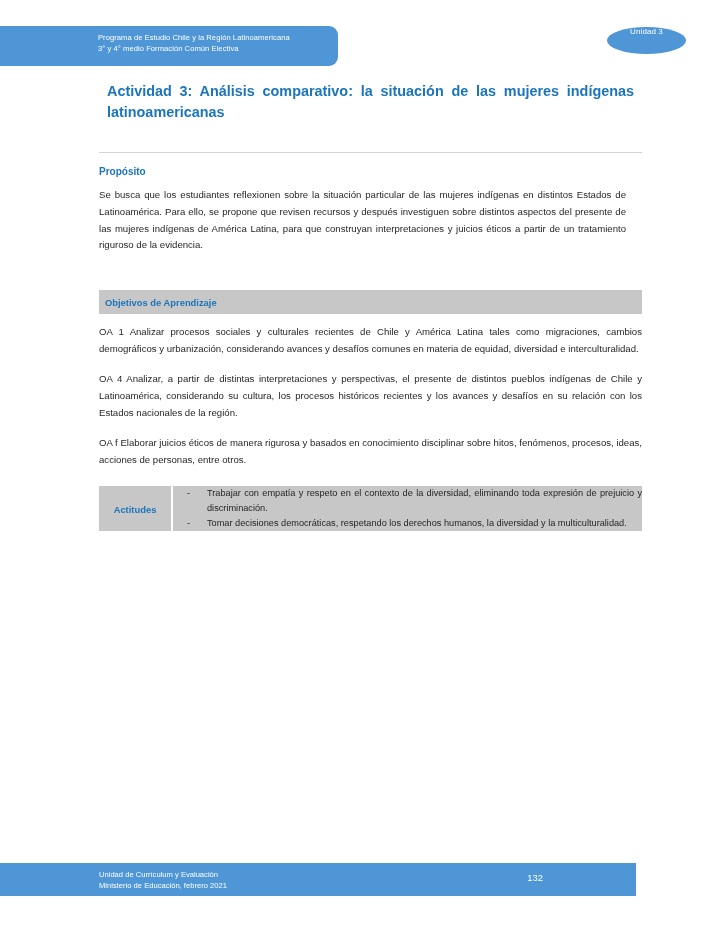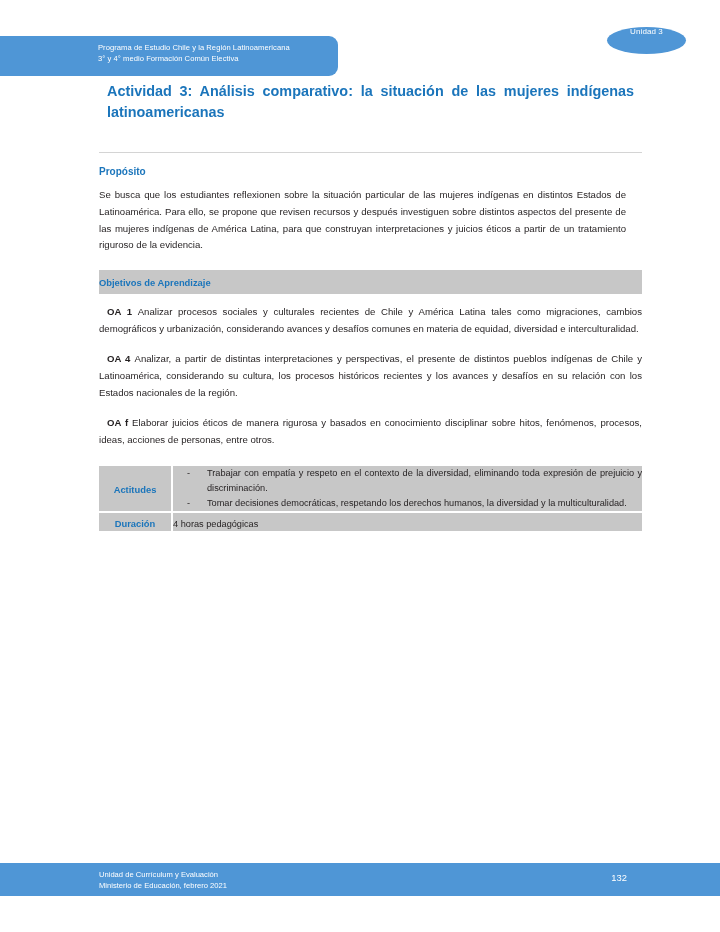--- a/index.html
+++ b/index.html
@@ -13,21 +13,21 @@
     font-family: "Liberation Sans", sans-serif;
     color: #231f20;
     position: relative;
     overflow: hidden;
   }
 
   
   .header-band {
     position: absolute;
     left: 0;
-    top: 36px;
+    top: 26px;
     width: 338px;
     height: 40px;
     background: #4f96d6;
     border-top-right-radius: 9px;
     border-bottom-right-radius: 9px;
     box-sizing: border-box;
     padding: 6px 10px 0 98px;
   }
   .header-band-line {
     color: #ffffff;
@@ -99,26 +99,26 @@
     font-size: 9.6px;
     line-height: 16.8px;
     text-align: justify;
     text-justify: inter-word;
     margin: 9px 16px 0 0;
     color: #231f20;
   }
 
   
   .oa-bar {
-    margin-top: 16px;
+    margin-top: 36px;
     background: #c7c7c7;
     height: 24px;
     display: flex;
     align-items: center;
-    padding-left: 0;
+    padding-left: 6px;
     box-sizing: border-box;
   }
   .oa-bar-label {
     color: #1b75bb;
     font-size: 9.4px;
     font-weight: bold;
   }
 
   .oa-list {
     margin-top: 10px;
@@ -131,22 +131,21 @@
     margin: 0 0 14px 0;
     color: #231f20;
   }
   .oa-par:last-child {
     margin-bottom: 0;
   }
   .oa-par.tight {
     margin-bottom: 0;
   }
   .oa-code {
-    font-weight: bold;
-    margin-left: 8px;
+    font-weight: normal;
   }
 
   
   .attr-table {
     margin-top: 18px;
     width: 100%;
     border-collapse: collapse;
     table-layout: fixed;
   }
   .attr-table td {
@@ -206,21 +205,21 @@
     position: absolute;
     left: 14px;
     top: 0;
   }
 
   
   .footer-band {
     position: absolute;
     left: 0;
     top: 863px;
-    width: 720px;
+    width: 636px;
     height: 33px;
     background: #4f96d6;
   }
   .footer-text {
     position: absolute;
     left: 99px;
     top: 6px;
     color: #ffffff;
     font-size: 7.6px;
     line-height: 11px;
@@ -281,28 +280,20 @@
               <span class="dash-mark">-</span>
               <span>Trabajar con empatía y respeto en el contexto de la diversidad, eliminando toda expresión de prejuicio y discriminación.</span>
             </li>
             <li class="dash-item">
               <span class="dash-mark">-</span>
               <span>Tomar decisiones democráticas, respetando los derechos humanos, la diversidad y la multiculturalidad.</span>
             </li>
           </ul>
         </td>
       </tr>
-      <tr>
-        <td class="attr-label-cell">
-          <span class="attr-label">Duración</span>
-        </td>
-        <td class="attr-value-cell">
-          <span class="attr-plain">4 horas pedagógicas</span>
-        </td>
-      </tr>
     </tbody>
   </table>
 
 </div>
 
 <div class="footer-band">
   <div class="footer-text">
     <div>Unidad de Currículum y Evaluación</div>
     <div>Ministerio de Educación, febrero 2021</div>
   </div>

